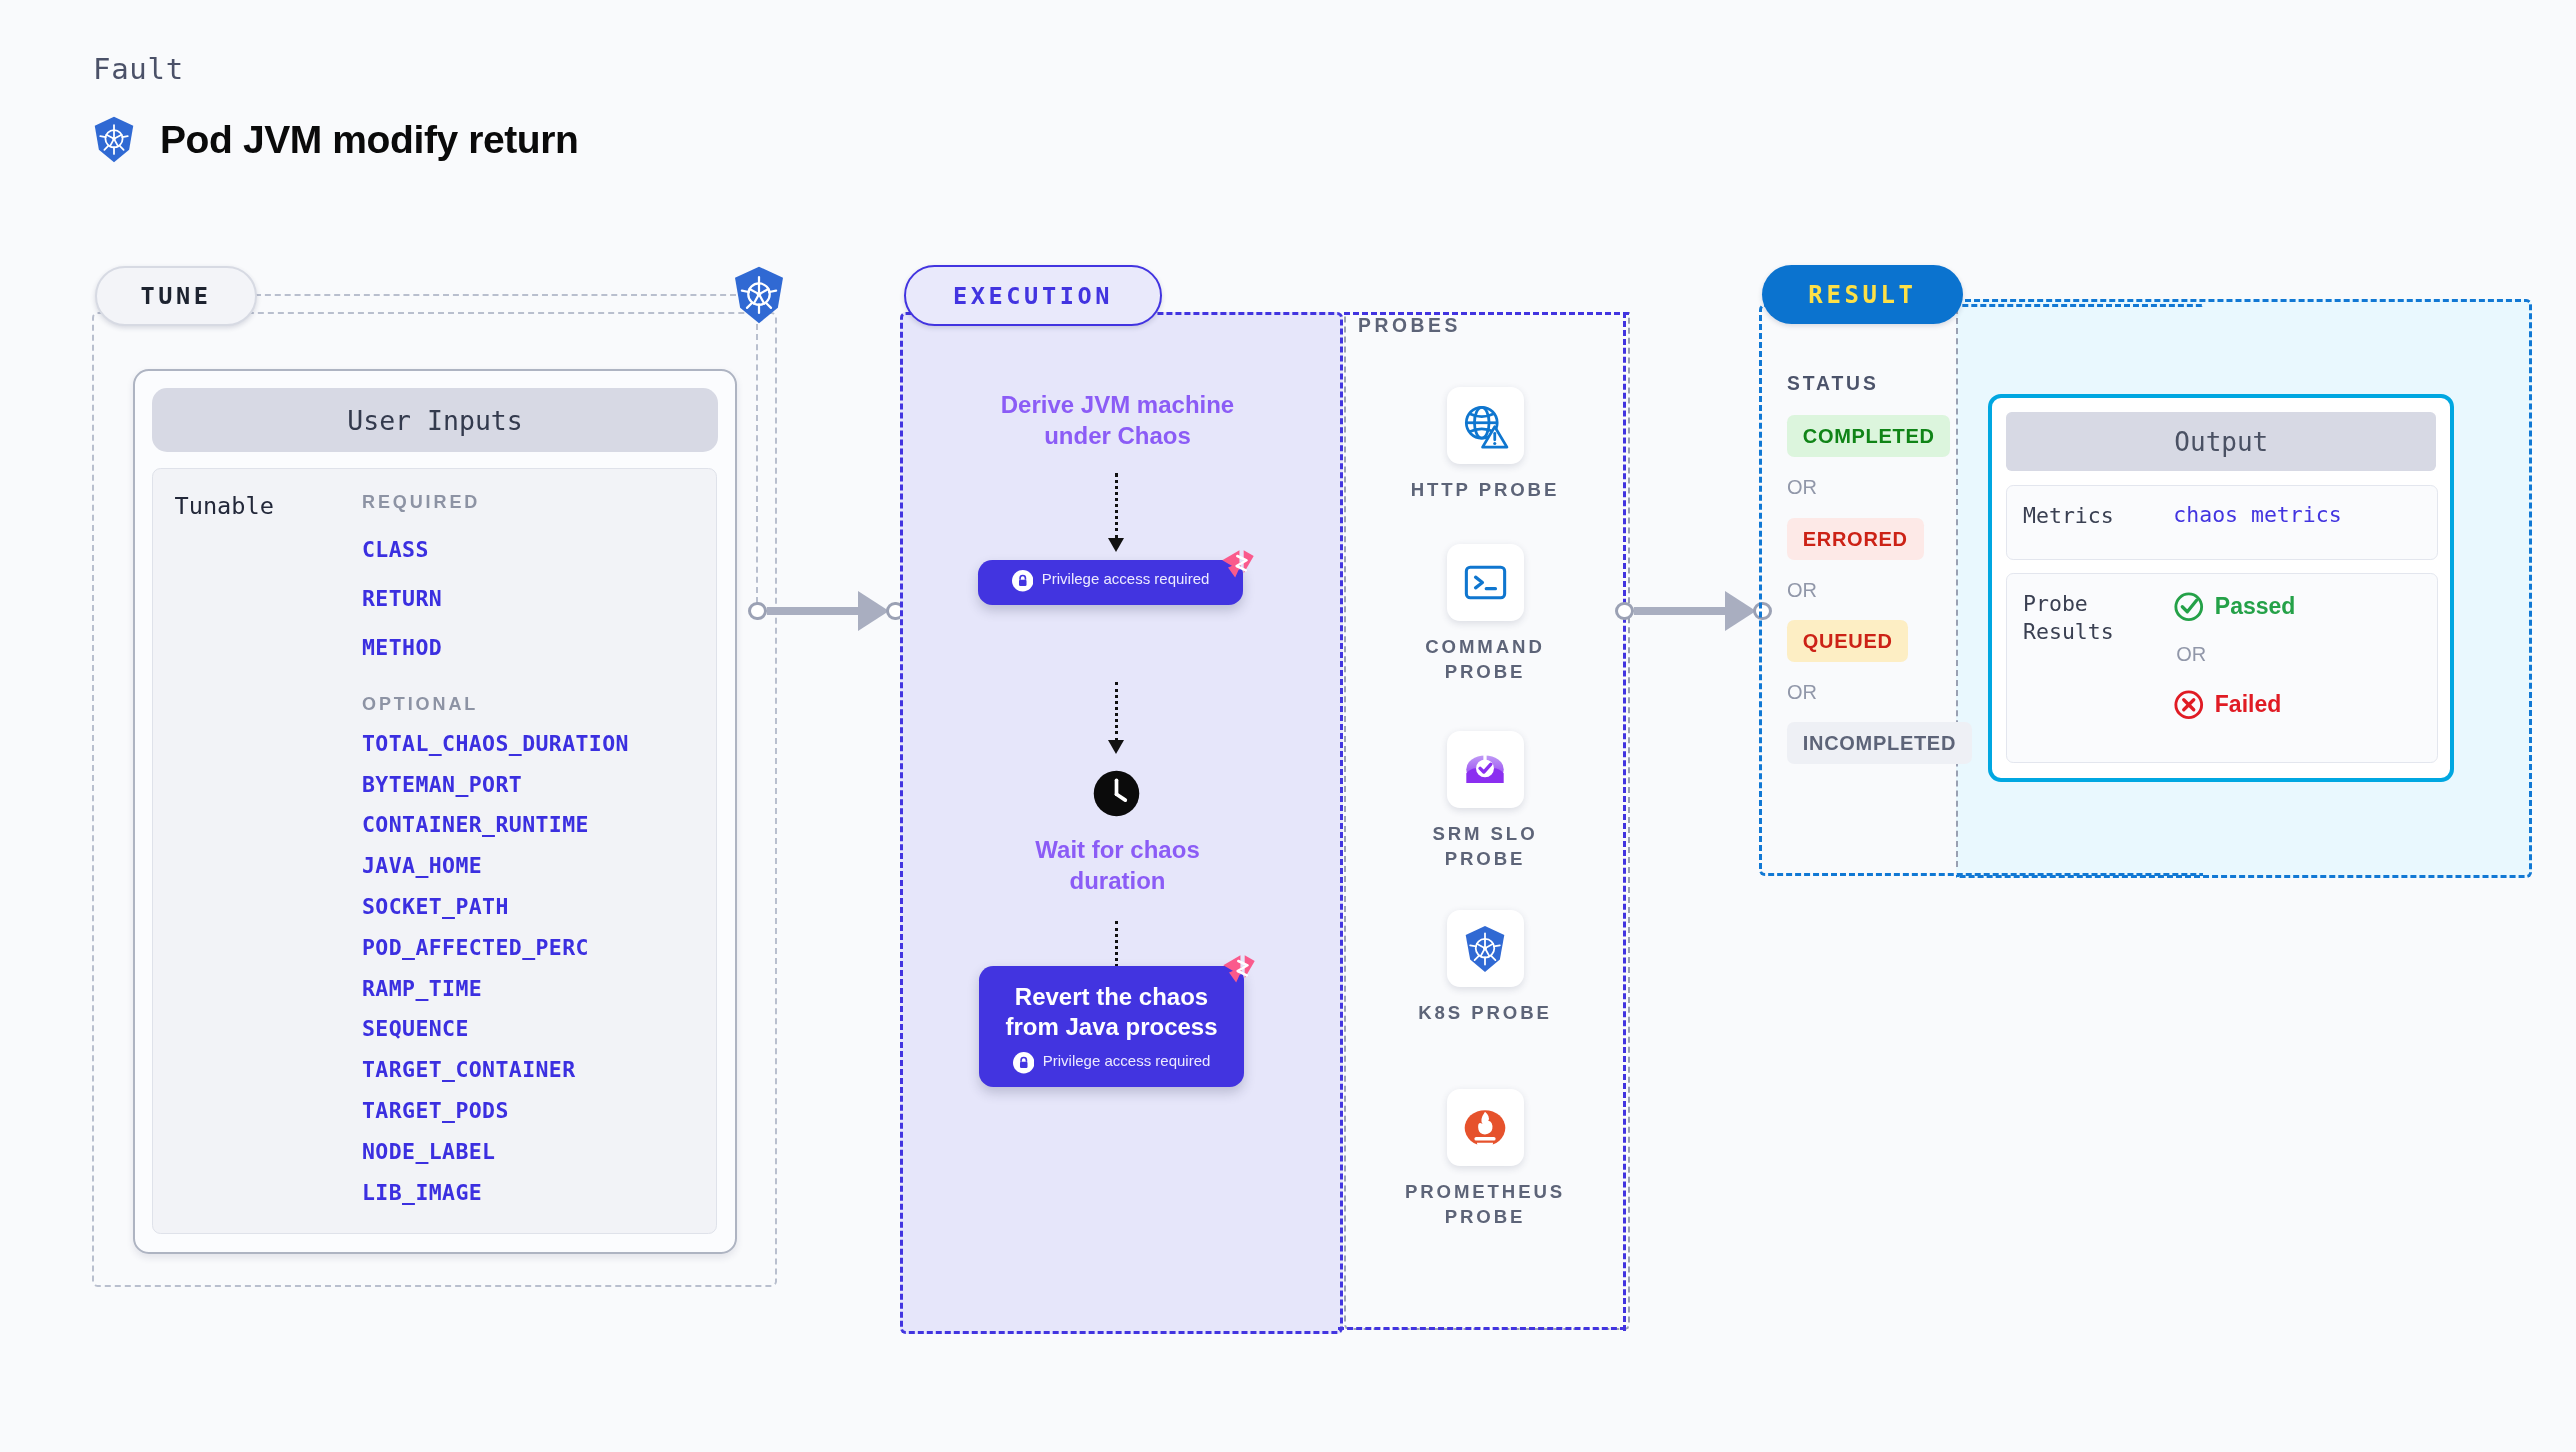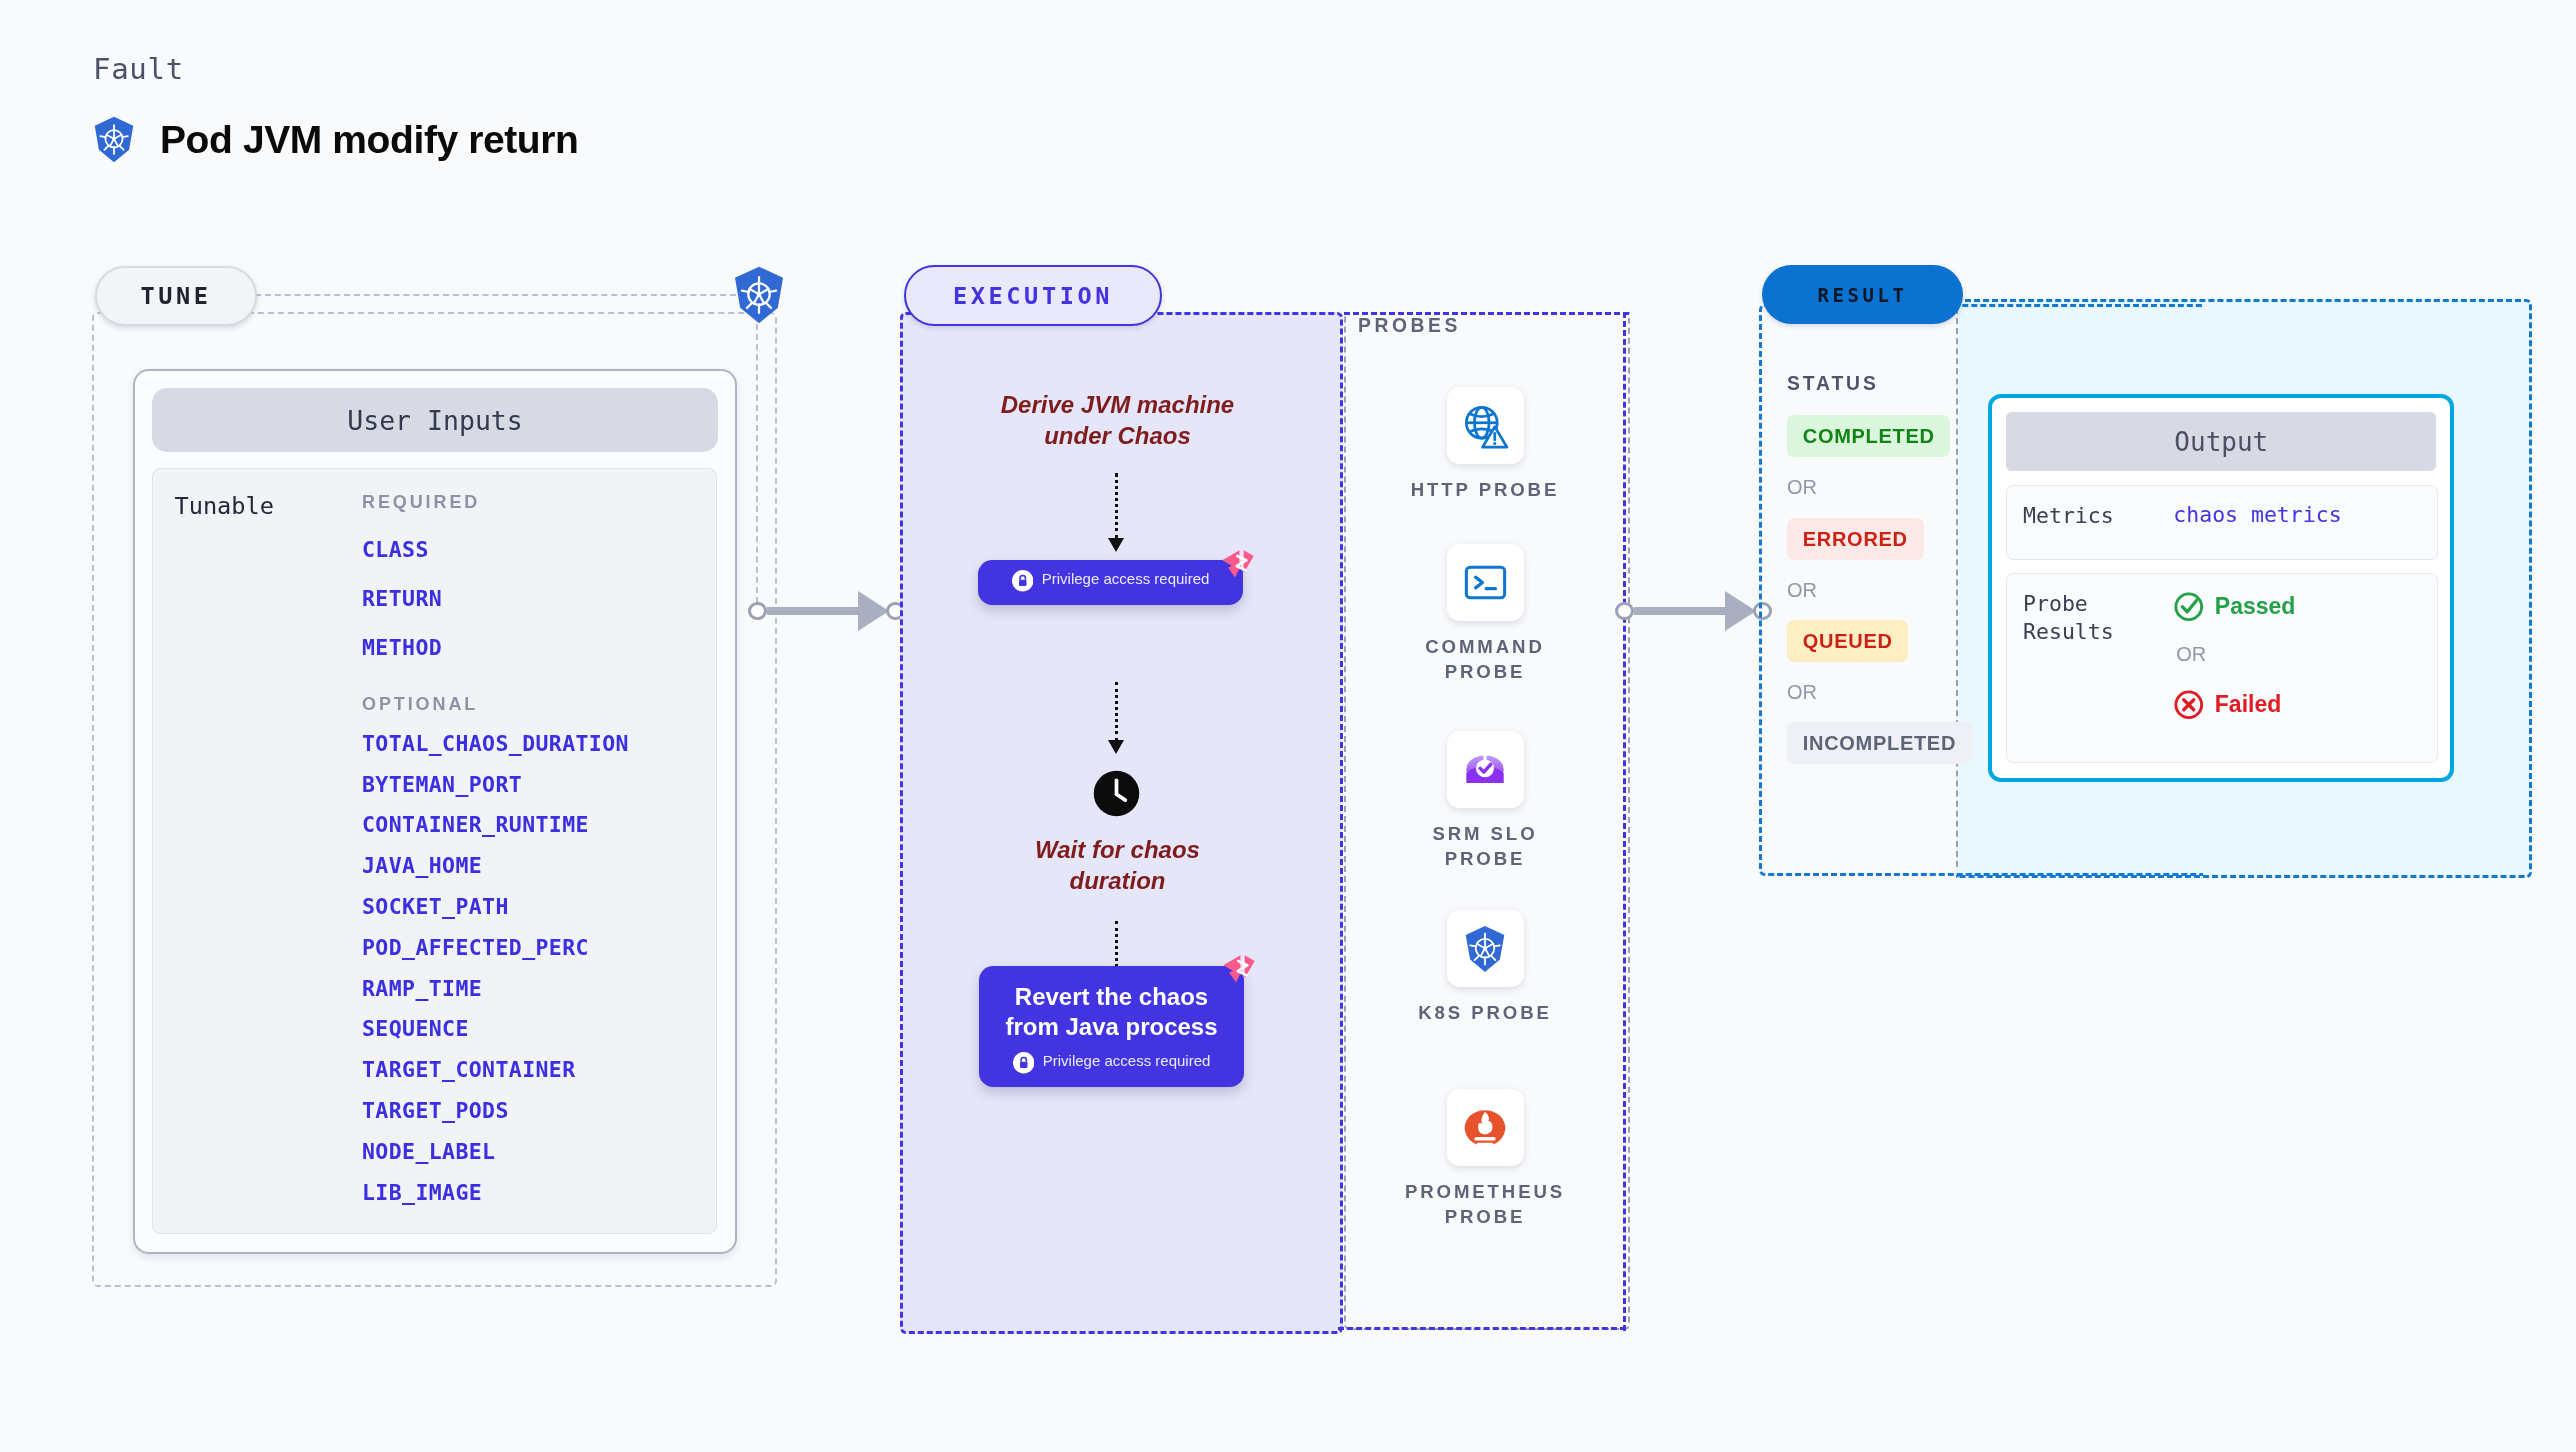--- a/index.html
+++ b/index.html
@@ -87,21 +87,21 @@
     border-top:3.6px dashed #4234e0;}
   #probes-area-right{position:absolute;left:1623px;top:312px;height:1019px;width:0;
     border-left:3.6px dashed #4234e0;}
   #probes-area-bottom{position:absolute;left:1338px;top:1327px;width:288px;height:0;
     border-top:3.6px dashed #4234e0;}
   #probes-label{position:absolute;left:1358px;top:315px;
     font-size:19.3px;color:#5d6478;letter-spacing:3.6px;font-weight:bold;}
 
   .exec-step-text{
     position:absolute;text-align:center;font-size:24px;font-weight:bold;
-    color:#7f1d1d;line-height:1.28;font-style:italic;
+    color:#8b5cf6;line-height:1.28;
   }
   .chaos-box{
     position:absolute;background:#4234e0;border-radius:14.3px;
     box-shadow:0 5.7px 11.5px rgba(40,44,80,.22);
   }
   .chaos-box .cb-title{
     color:#fff;font-size:24px;font-weight:bold;text-align:center;
     line-height:1.26;padding:15.8px 17px 0;
   }
   .cb-priv{
@@ -118,21 +118,21 @@
   .dotted-arrow .hd{position:absolute;left:-7.2px;bottom:0;width:0;height:0;
     border-left:8.6px solid transparent;border-right:8.6px solid transparent;
     border-top:14.3px solid #111;}
 
   
   #result-area{position:absolute;left:1759px;top:304px;width:441px;height:566px;
     border:3.6px dashed #1178d4;border-right:none;border-radius:5.7px 0 0 5.7px;}
   #result-inner-divider{position:absolute;left:1956px;top:308px;height:559px;width:0;
     border-left:2.1px dashed #9aa0b2;}
   #result-tag{left:1762px;top:265px;width:201px;height:59px;
-    background:#0b73cf;color:#0f172a;font-size:19px;}
+    background:#0b73cf;color:#fde047;font-size:24px;}
   #status-label{position:absolute;left:1787px;top:373px;
     font-size:19.3px;color:#4c536a;letter-spacing:2.9px;font-weight:bold;}
   .status-badge{
     position:absolute;border-radius:7.2px;
     display:flex;align-items:center;justify-content:center;
     font-size:20px;font-weight:bold;letter-spacing:0.7px;padding:0 15.8px;height:42px;
   }
   .or-text{position:absolute;font-size:20px;color:#9197a9;}
 
   #output-outer{position:absolute;left:1956px;top:299px;width:573px;height:573px;

